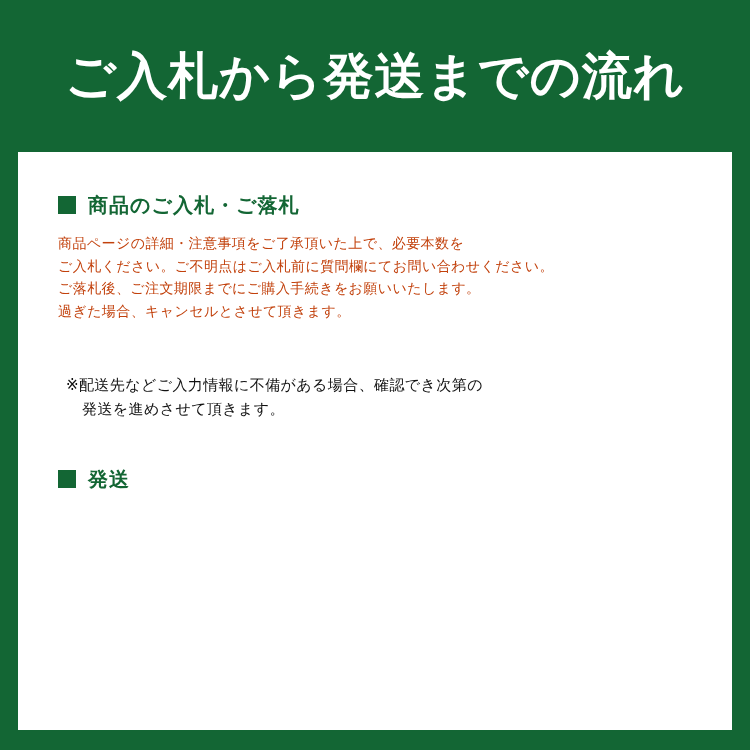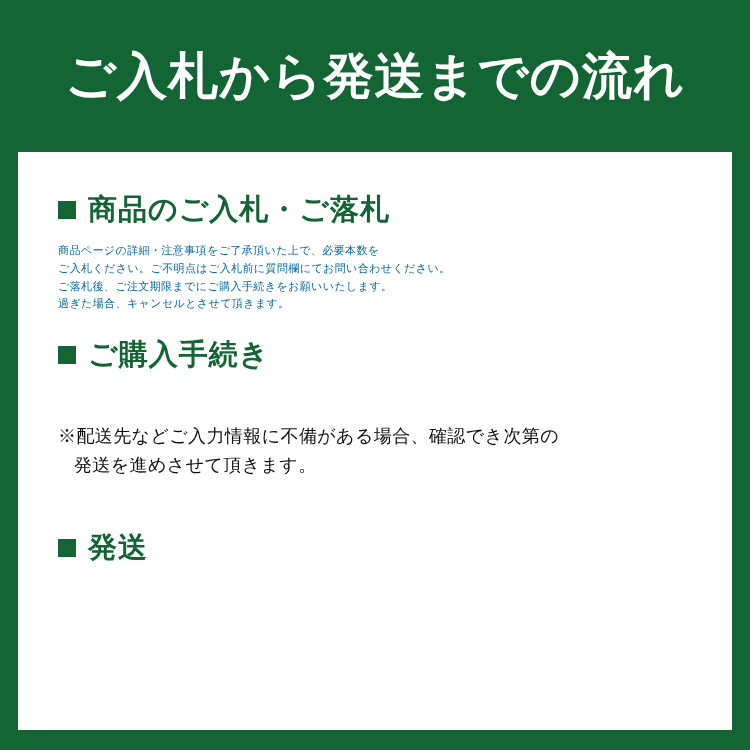--- a/index.html
+++ b/index.html
@@ -12,21 +12,20 @@
     background: #ffffff;
     font-family: "Liberation Sans", "DejaVu Sans", sans-serif;
   }
   #page {
     position: relative;
     width: 750px;
     height: 750px;
     background: #136634;
     box-sizing: border-box;
     overflow: hidden;
-    font-family: Liberation Serif, serif;
   }
   #header {
     position: absolute;
     left: 0;
     top: 0;
     width: 750px;
     height: 152px;
     display: flex;
     align-items: center;
     justify-content: center;
@@ -49,50 +48,50 @@
     box-sizing: border-box;
     padding: 42px 40px 0 40px;
   }
   .section {
     margin: 0;
   }
   .section-heading {
     display: flex;
     align-items: center;
     color: #136634;
-    font-size: 29px;
+    font-size: 20px;
     font-weight: bold;
     line-height: 1.1;
     margin: 0 0 16px 0;
     letter-spacing: 1px;
   }
   .bullet-square {
     display: inline-block;
     width: 18px;
     height: 18px;
     background: #136634;
     margin-right: 12px;
     flex: 0 0 auto;
   }
   .body-text {
-    color: #0369a1;
-    font-size: 11px;
+    color: #c2410c;
+    font-size: 14px;
     line-height: 1.62;
     margin: 0;
     letter-spacing: 0.4px;
     white-space: pre-line;
   }
   .section-2 {
     margin-top: 26px;
   }
   .note-text {
     color: #111111;
-    font-size: 18px;
+    font-size: 15px;
     line-height: 1.62;
-    margin: 22px 0 0 0;
+    margin: 22px 0 0 8px;
     letter-spacing: 0.4px;
     white-space: pre-line;
     text-indent: 0;
   }
   .note-text .indent-line {
     display: block;
     padding-left: 16px;
   }
   .section-3 {
     margin-top: 22px;
@@ -114,24 +113,20 @@
         <span class="bullet-square"></span>
         <span>商品のご入札・ご落札</span>
       </div>
       <p class="body-text">商品ページの詳細・注意事項をご了承頂いた上で、必要本数を
 ご入札ください。ご不明点はご入札前に質問欄にてお問い合わせください。
 ご落札後、ご注文期限までにご購入手続きをお願いいたします。
 過ぎた場合、キャンセルとさせて頂きます。</p>
     </div>
 
     <div class="section section-2">
-      <div class="section-heading">
-        <span class="bullet-square"></span>
-        <span>ご購入手続き</span>
-      </div>
       <p class="note-text">
         <span>※配送先などご入力情報に不備がある場合、確認でき次第の</span>
         <span class="indent-line">発送を進めさせて頂きます。</span>
       </p>
     </div>
 
     <div class="section section-3">
       <div class="section-heading">
         <span class="bullet-square"></span>
         <span>発送</span>

